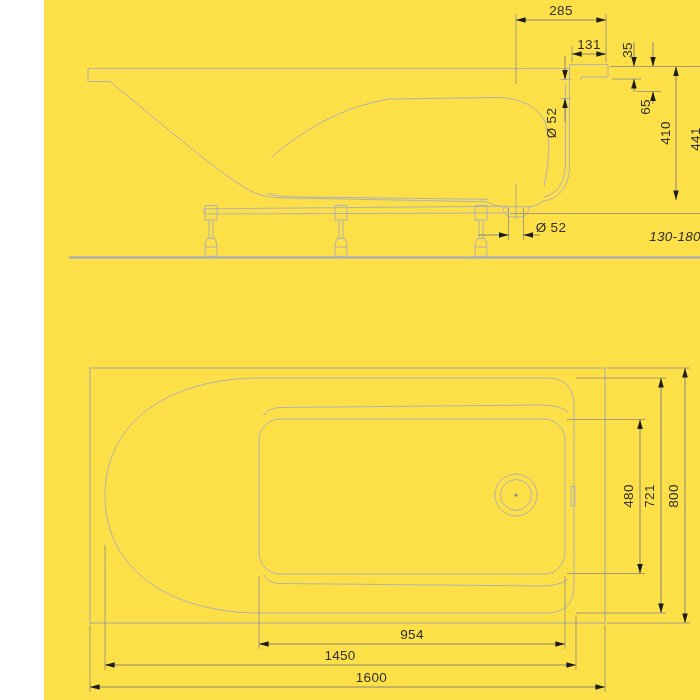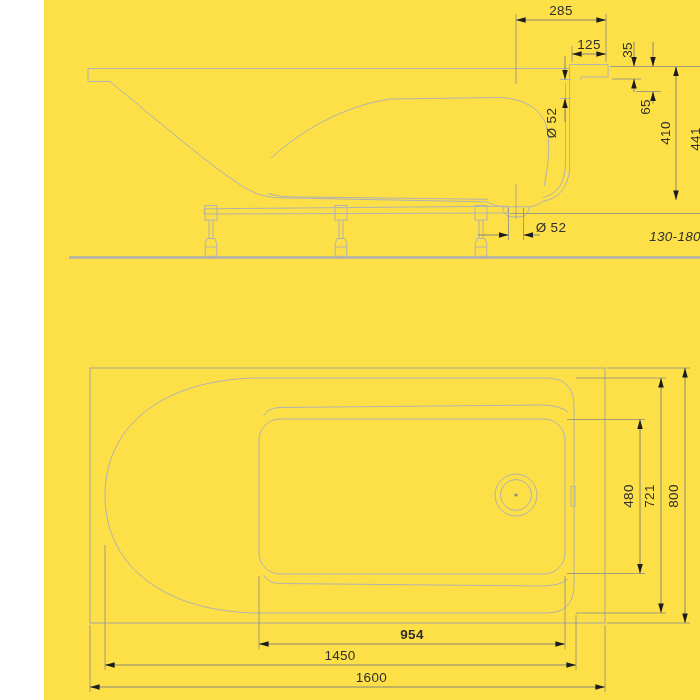--- a/index.html
+++ b/index.html
@@ -133,29 +133,29 @@
       <line x1="617" y1="378" x2="617" y2="613" marker-start="url(#arwS)" marker-end="url(#arw)"></line>
       <line x1="641" y1="368" x2="641" y2="623" marker-start="url(#arwS)" marker-end="url(#arw)"></line>
       <line x1="215" y1="644" x2="521" y2="644" marker-start="url(#arwS)" marker-end="url(#arw)"></line>
       <line x1="61" y1="665" x2="532" y2="665" marker-start="url(#arwS)" marker-end="url(#arw)"></line>
       <line x1="46" y1="687" x2="561" y2="687" marker-start="url(#arwS)" marker-end="url(#arw)"></line>
     </g>
   </g>
 </svg>
 
 <div class="dim-label" style="left:477px;top:4px;">285</div>
-<div class="dim-label" style="left:505px;top:38px;">125</div>
+<div class="dim-label" style="left:505px;top:38px;">131</div>
 <div class="dim-label rot" style="left:562px;top:43px;">35</div>
 <div class="dim-label rot" style="left:580px;top:100px;">65</div>
 <div class="dim-label rot" style="left:486px;top:116px;">Ø 52</div>
 <div class="dim-label rot" style="left:600px;top:126px;">410</div>
 <div class="dim-label rot" style="left:630px;top:132px;">441</div>
 <div class="dim-label" style="left:591px;top:230px;font-style:italic;">130-180</div>
 <div class="dim-label" style="left:467px;top:221px;">Ø 52</div>
 
 <div class="dim-label rot" style="left:563px;top:489px;">480</div>
 <div class="dim-label rot" style="left:584px;top:489px;">721</div>
 <div class="dim-label rot" style="left:608px;top:489px;">800</div>
-<div class="dim-label" style="left:328px;top:628px;font-weight:bold;">954</div>
+<div class="dim-label" style="left:328px;top:628px;">954</div>
 <div class="dim-label" style="left:256px;top:649px;">1450</div>
 <div class="dim-label" style="left:263px;top:671px;text-align:right;">1600</div>
 
 </div>
 
 </body></html>

